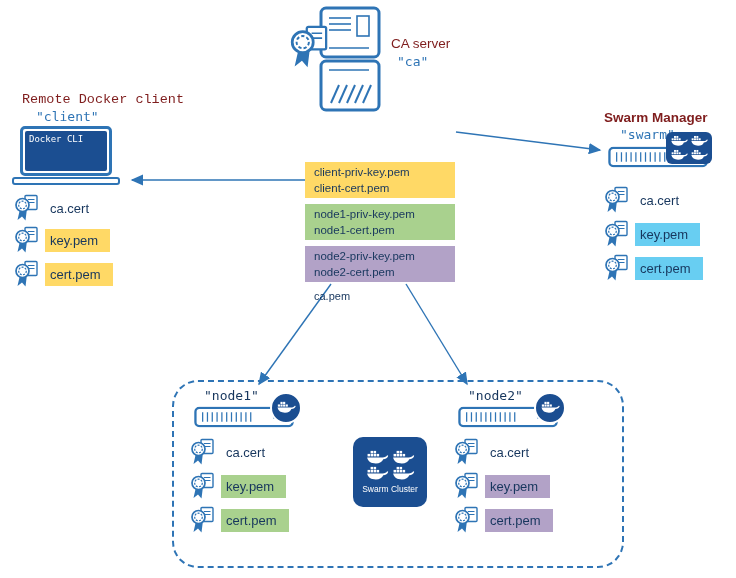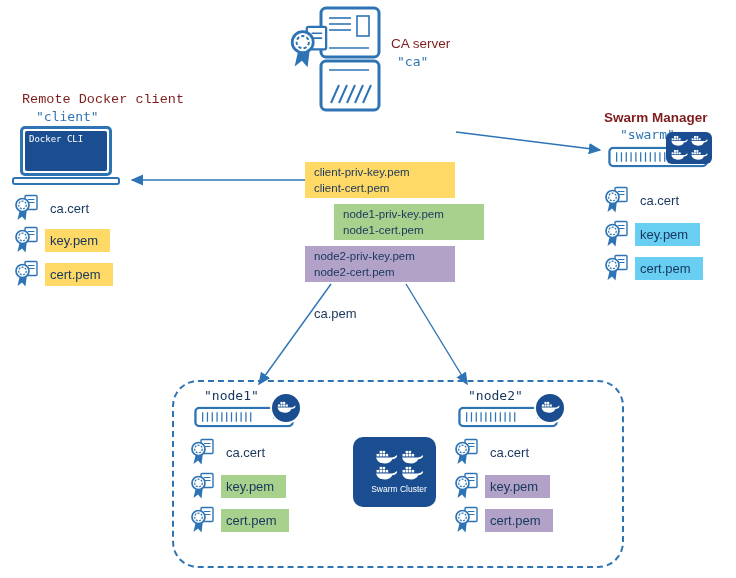--- a/index.html
+++ b/index.html
@@ -132,29 +132,29 @@
   <svg class="abs" style="left:289px; top:24px;" width="42" height="46" viewBox="0 0 26 28">
       <use href="#i-cert"></use>
     </svg>
   <div class="abs heading" style="left:391px; top:36px;">CA server</div>
   <div class="abs mono name-blue" style="left:397px; top:54px;">"ca"</div>
 
   <div class="filebox" style="top: 162px; background-color: rgb(255, 217, 102);">
     <span>client-priv-key.pem</span>
     <span>client-cert.pem</span>
   </div>
-  <div class="filebox" style="top: 204px; background-color: rgb(169, 209, 142); margin-left: 29px;">
+  <div class="filebox" style="top: 204px; background-color: rgb(169, 209, 142);">
     <span>node1-priv-key.pem</span>
     <span>node1-cert.pem</span>
   </div>
   <div class="filebox" style="top: 246px; background-color: rgb(178, 162, 199);">
     <span>node2-priv-key.pem</span>
     <span>node2-cert.pem</span>
   </div>
-  <div class="abs" style="left:314px; top:290px; font-size:13px; color:#17365d;margin-top:16px;">ca.pem</div>
+  <div class="abs" style="left:314px; top:290px; font-size:11px; color:#17365d;">ca.pem</div>
 
   <div class="abs" style="left:6px; top:92px; width:160px; height:210px;">
     <div class="abs heading" style="left:16px; top:0;font-family:Liberation Mono, monospace;">Remote Docker client</div>
     <div class="abs mono name-blue" style="left:30px; top:17px;">"client"</div>
     <div class="laptop" style="left:14px; top:34px;">
       <div class="laptop-screen">
         <div class="laptop-display mono">Docker CLI</div>
       </div>
       <div class="laptop-base"></div>
     </div>
@@ -243,21 +243,21 @@
       <span class="cert-label hl" style="background-color: rgb(169, 209, 142);">key.pem</span>
     </div>
     <div class="cert-row" style="left:0; top:120px;">
       <svg class="cert-icon" viewBox="0 0 26 28">
           <use href="#i-cert"></use>
         </svg>
       <span class="cert-label hl" style="background-color: rgb(169, 209, 142);">cert.pem</span>
     </div>
   </div>
 
-  <div class="cluster-box" style="left:353px; top:437px;padding-left:9px;">
+  <div class="cluster-box" style="left:353px; top:437px;">
     <div class="cluster-grid">
       <svg class="whale" width="24" height="16" viewBox="0 0 26 18">
           <use href="#i-whale"></use>
         </svg>
       <svg class="whale" width="24" height="16" viewBox="0 0 26 18">
           <use href="#i-whale"></use>
         </svg>
       <svg class="whale" width="24" height="16" viewBox="0 0 26 18">
           <use href="#i-whale"></use>
         </svg>

